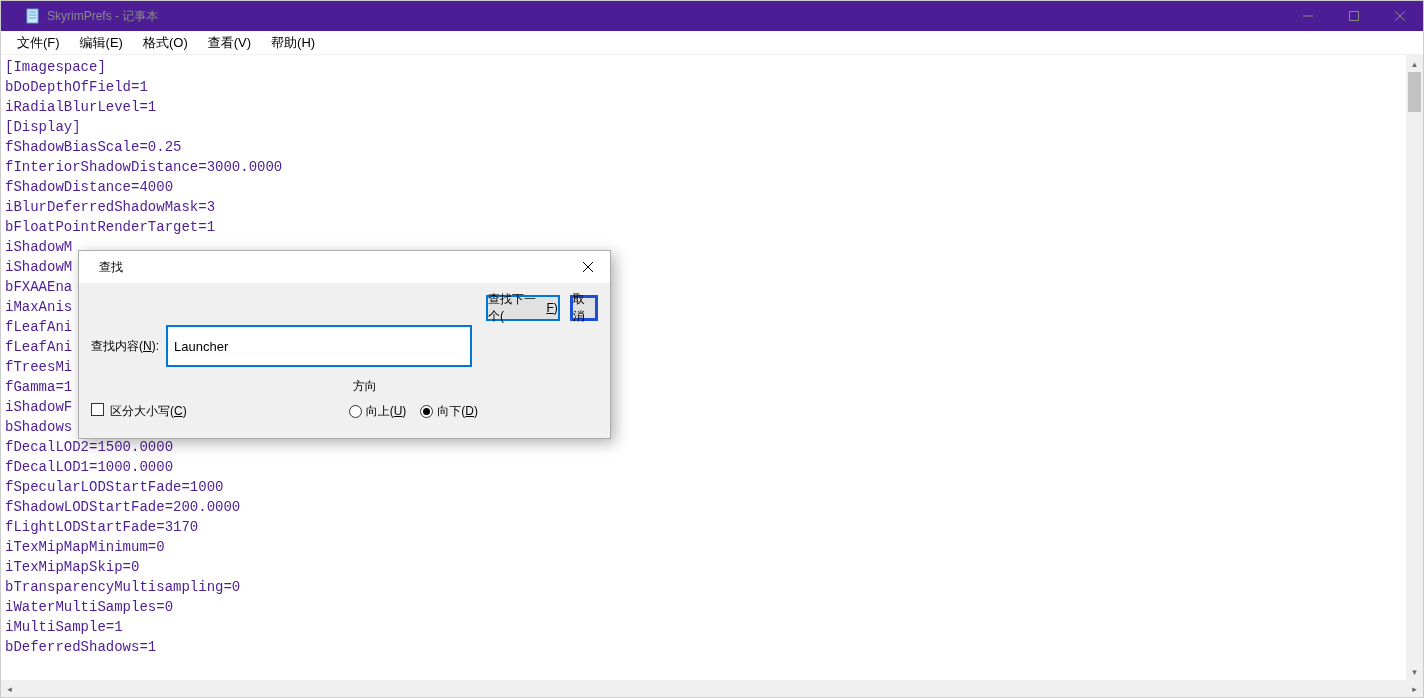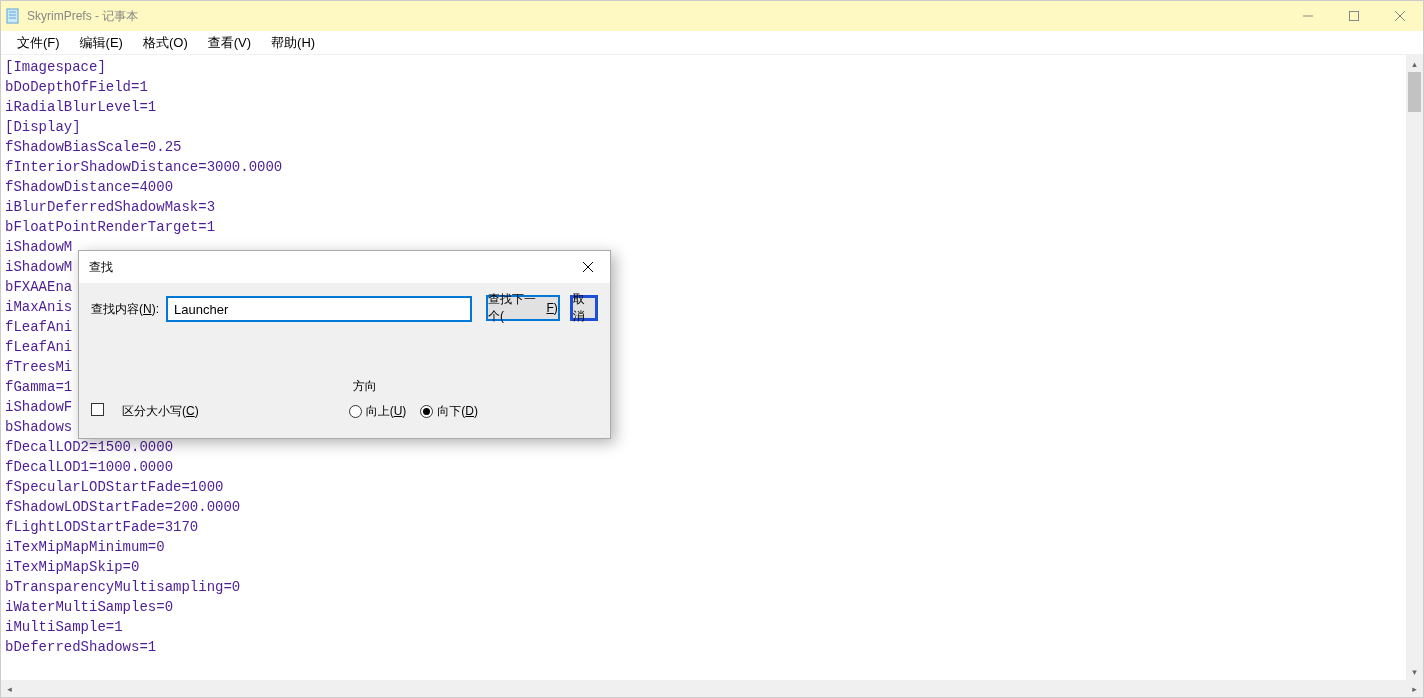--- a/index.html
+++ b/index.html
@@ -16,24 +16,24 @@
     width: 1424px;
     height: 698px;
     border: 1px solid #ccc;
     background: #fff;
     display: flex;
     flex-direction: column;
     position: relative;
   }
   .titlebar {
     height: 30px;
-    background: #fef9c3;
+    background: #4c1d95;
     display: flex;
     align-items: center;
-    padding-left: 4px;
+    padding-left: 24px;
     color: #888;
     font-size: 12px;
   }
   .titlebar-icon {
     width: 16px; height: 16px;
     margin-right: 6px;
     display: inline-flex;
   }
   .window-controls {
     margin-left: auto;
@@ -106,21 +106,21 @@
     border: 1px solid #aaa;
     box-shadow: 4px 4px 14px rgba(0,0,0,0.3);
     display:flex;
     flex-direction: column;
   }
   .find-titlebar {
     height: 32px;
     background: #fff;
     display:flex;
     align-items:center;
-    padding-left:10px;
+    padding-left:20px;
     font-size:12px;
     color:#000;
   }
   .find-close {
     margin-left:auto;
     width:44px;height:32px;
     display:flex;align-items:center;justify-content:center;
     font-size:14px;
   }
   .find-body {
@@ -129,21 +129,21 @@
     padding: 14px 12px;
   }
   .find-row {
     display:flex;
     align-items:center;
     gap:8px;
   }
   .find-label { font-size:12px; }
   .find-input {
     flex:1;
-    height:24px;
+    height:40px;
     border:1px solid #0078d7;
     outline:1px solid #0078d7;
     padding:0 6px;
     font-size:13px;
     background:#fff;
   }
   .find-buttons {
     position:absolute;
     right:12px; top:12px;
     width:112px;
@@ -163,21 +163,21 @@
     border:2px solid #0078d7;
   }
   .find-lower {
     position:absolute;
     left:12px; bottom:18px; right:132px;
     display:flex;
     align-items:flex-end;
     justify-content:space-between;
   }
   .checkbox-wrap {
-    display:flex;gap:18px;font-size:12px;
+    display:flex;gap:6px;font-size:12px;
   }
   .checkbox-box {
     width:13px;height:13px;border:1px solid #333;background:#fff;
   }
   .direction-group {
     font-size:12px;
   }
   .direction-title { margin-bottom:8px; padding-left:4px;}
   .radios { display:flex; gap:14px; }
   .radio-wrap { display:flex;align-items:center;gap:4px;}
@@ -279,21 +279,21 @@
     <div class="find-titlebar">
       <span>查找</span>
       <div class="find-close">
         <svg width="10" height="10">
             <line x1="0" y1="0" x2="10" y2="10" stroke="#000"></line>
             <line x1="10" y1="0" x2="0" y2="10" stroke="#000"></line>
           </svg>
       </div>
     </div>
     <div class="find-body">
-      <div class="find-row" style="width:380px;">
+      <div class="find-row" style="width:380px;margin-top:29px;">
         <span class="find-label"><span>查找内容(</span><u>N</u><span>):</span></span>
         <input class="find-input" value="Launcher" style="">
       </div>
       <div class="find-buttons">
         <div class="win-button primary">
             <span>查找下一个(</span>
             <u>F</u>
             <span>)</span>
           </div>
         <div class="win-button">取消</div>

